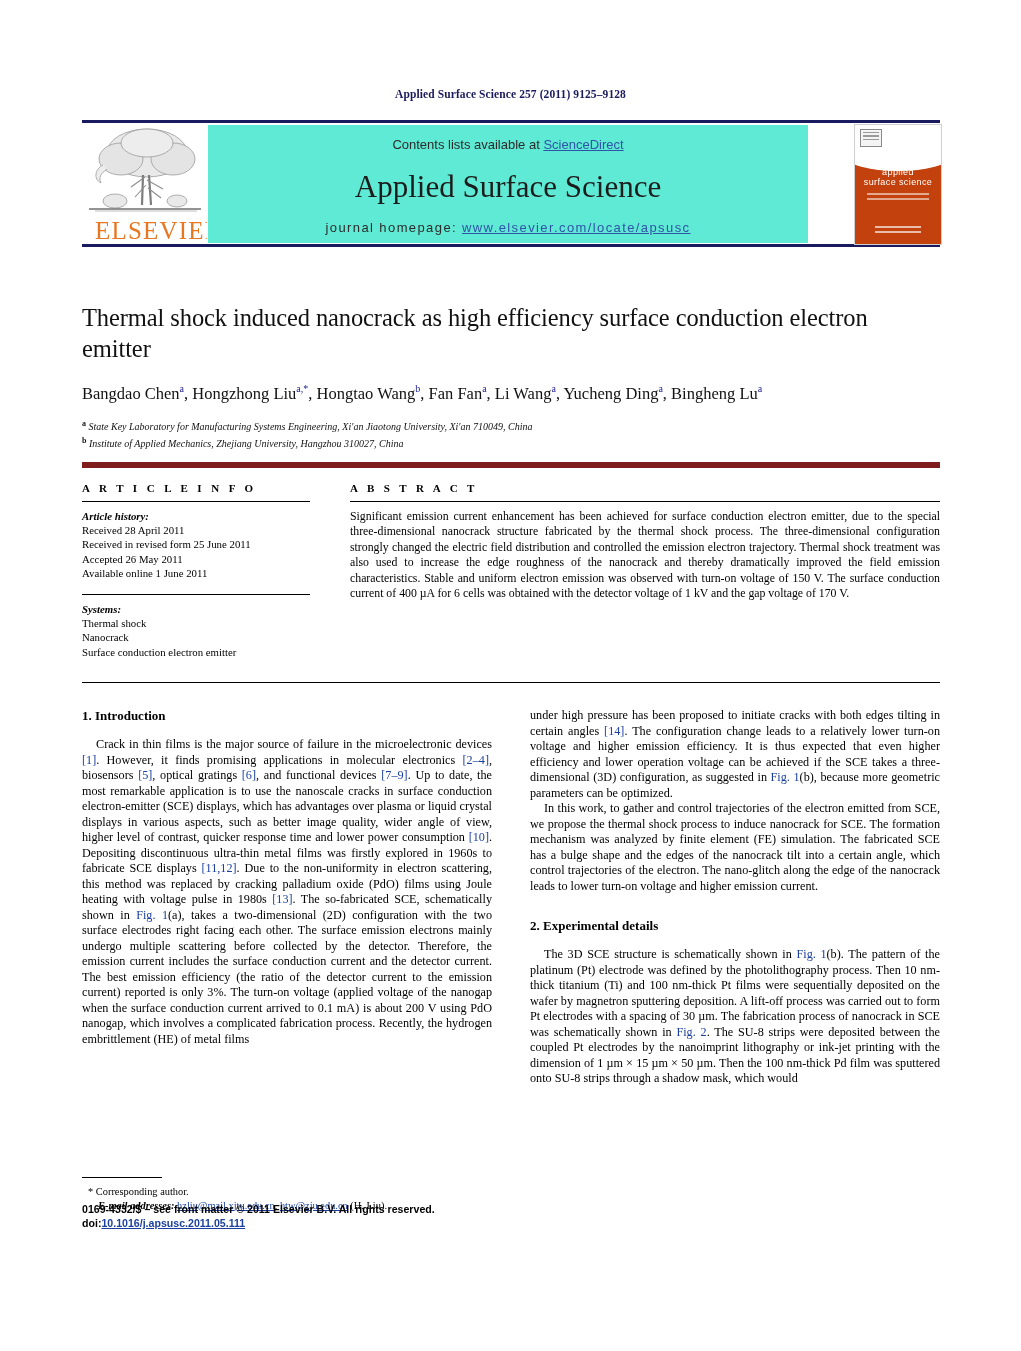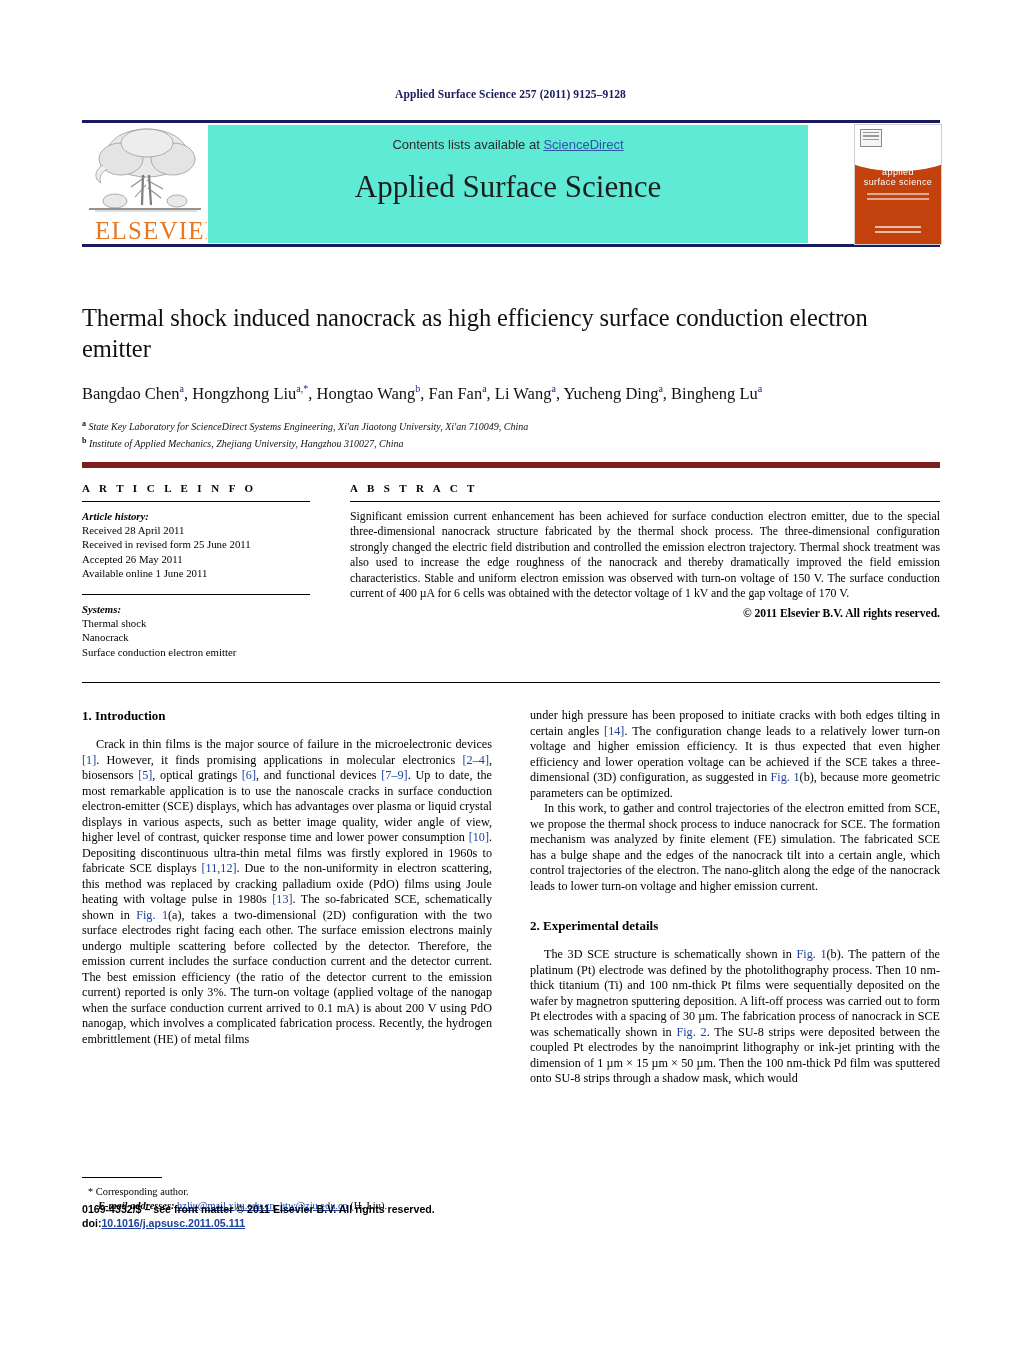--- a/index.html
+++ b/index.html
@@ -414,20 +414,23 @@
         </g>
       </svg>
       <div class="elsevier-wordmark">ELSEVIER</div>
     </div>
 
     <div class="masthead-center">
       <div class="contents-line">
         <span>Contents lists available at </span><a class="sd" href="#">ScienceDirect</a>
       </div>
       <div class="journal-title">Applied Surface Science</div>
+      <div class="homepage-line">
+        <span>journal homepage: </span><a class="url" href="#">www.elsevier.com/locate/apsusc</a>
+      </div>
     </div>
 
     <div class="cover-thumb">
       <div class="cover-inner">
         <div class="cover-white-top"></div>
         <div class="cover-wave"></div>
         <div class="cover-badge">
             <i></i>
             <i></i>
             <i></i>
@@ -446,21 +449,21 @@
           </div>
       </div>
     </div>
   </div>
 
   <div class="title-block">
     <h1 class="paper-title">Thermal shock induced nanocrack as high efficiency surface conduction electron emitter</h1>
     <div class="authors">Bangdao Chen<sup>a</sup>, Hongzhong Liu<sup>a,*</sup>, Hongtao Wang<sup>b</sup>, Fan Fan<sup>a</sup>, Li Wang<sup>a</sup>, Yucheng Ding<sup>a</sup>, Bingheng Lu<sup>a</sup></div>
     <div class="affiliations">
       <div>
-        <sup>a</sup> <span>State Key Laboratory for ScienceDirect Systems Engineering, Xi'an Jiaotong University, Xi'an 710049, China</span>
+        <sup>a</sup> <span>State Key Laboratory for Manufacturing Systems Engineering, Xi'an Jiaotong University, Xi'an 710049, China</span>
       </div>
       <div>
         <sup>b</sup> <span>Institute of Applied Mechanics, Zhejiang University, Hangzhou 310027, China</span>
       </div>
     </div>
   </div>
 
   <div class="band">
     <div class="band-inner">
       <div class="col-info">
@@ -479,21 +482,20 @@
           <div>Thermal shock</div>
           <div>Nanocrack</div>
           <div>Surface conduction electron emitter</div>
         </div>
       </div>
 
       <div class="col-abstract">
         <div class="sec-head">A B S T R A C T</div>
         <hr class="hr-thin">
         <div class="abstract-text">Significant emission current enhancement has been achieved for surface conduction electron emitter, due to the special three-dimensional nanocrack structure fabricated by the thermal shock process. The three-dimensional configuration strongly changed the electric field distribution and controlled the emission electron trajectory. Thermal shock treatment was also used to increase the edge roughness of the nanocrack and thereby dramatically improved the field emission characteristics. Stable and uniform electron emission was observed with turn-on voltage of 150 V. The surface conduction current of 400 µA for 6 cells was obtained with the detector voltage of 1 kV and the gap voltage of 170 V.</div>
-        <div class="copyright-line">© 2011 Elsevier B.V. All rights reserved.</div>
       </div>
     </div>
   </div>
 
   <div class="body-cols">
 
     <div class="bcol left">
       <h2 class="sec-title">1.  Introduction</h2>
       <p class="body">
         <span>Crack in thin films is the major source of failure in the microelectronic devices </span><span class="ref">[1]</span><span>. However, it finds promising applications in molecular electronics </span><span class="ref">[2–4]</span><span>, biosensors </span><span class="ref">[5]</span><span>, optical gratings </span><span class="ref">[6]</span><span>, and functional devices </span><span class="ref">[7–9]</span><span>. Up to date, the most remarkable application is to use the nanoscale cracks in surface conduction electron-emitter (SCE) displays, which has advantages over plasma or liquid crystal displays in various aspects, such as better image quality, wider angle of view, higher level of contrast, quicker response time and lower power consumption </span><span class="ref">[10]</span><span>. Depositing discontinuous ultra-thin metal films was firstly explored in 1960s to fabricate SCE displays </span><span class="ref">[11,12]</span><span>. Due to the non-uniformity in electron scattering, this method was replaced by cracking palladium oxide (PdO) films using Joule heating with voltage pulse in 1980s </span><span class="ref">[13]</span><span>. The so-fabricated SCE, schematically shown in </span><span class="figref">Fig. 1</span><span>(a), takes a two-dimensional (2D) configuration with the two surface electrodes right facing each other. The surface emission electrons mainly undergo multiple scattering before collected by the detector. Therefore, the emission current includes the surface conduction current and the detector current. The best emission efficiency (the ratio of the detector current to the emission current) reported is only 3%. The turn-on voltage (applied voltage of the nanogap when the surface conduction current arrived to 0.1 mA) is about 200 V using PdO nanogap, which involves a complicated fabrication process. Recently, the hydrogen embrittlement (HE) of metal films</span>

